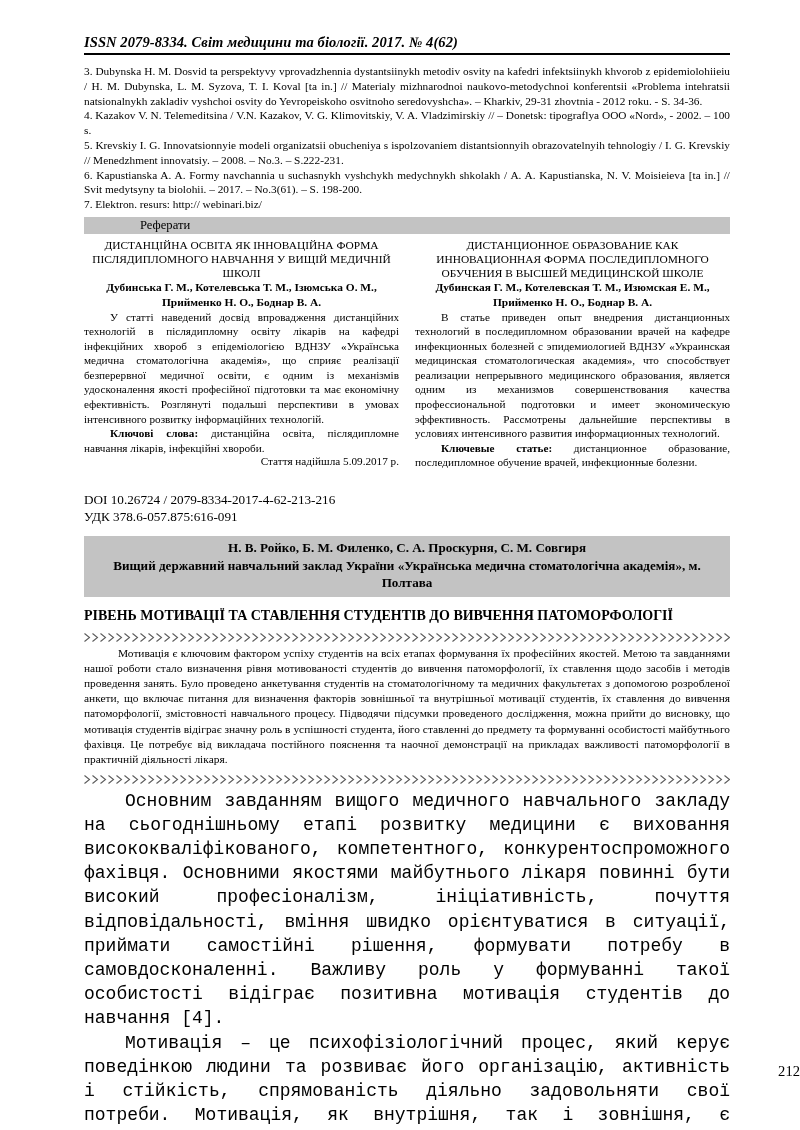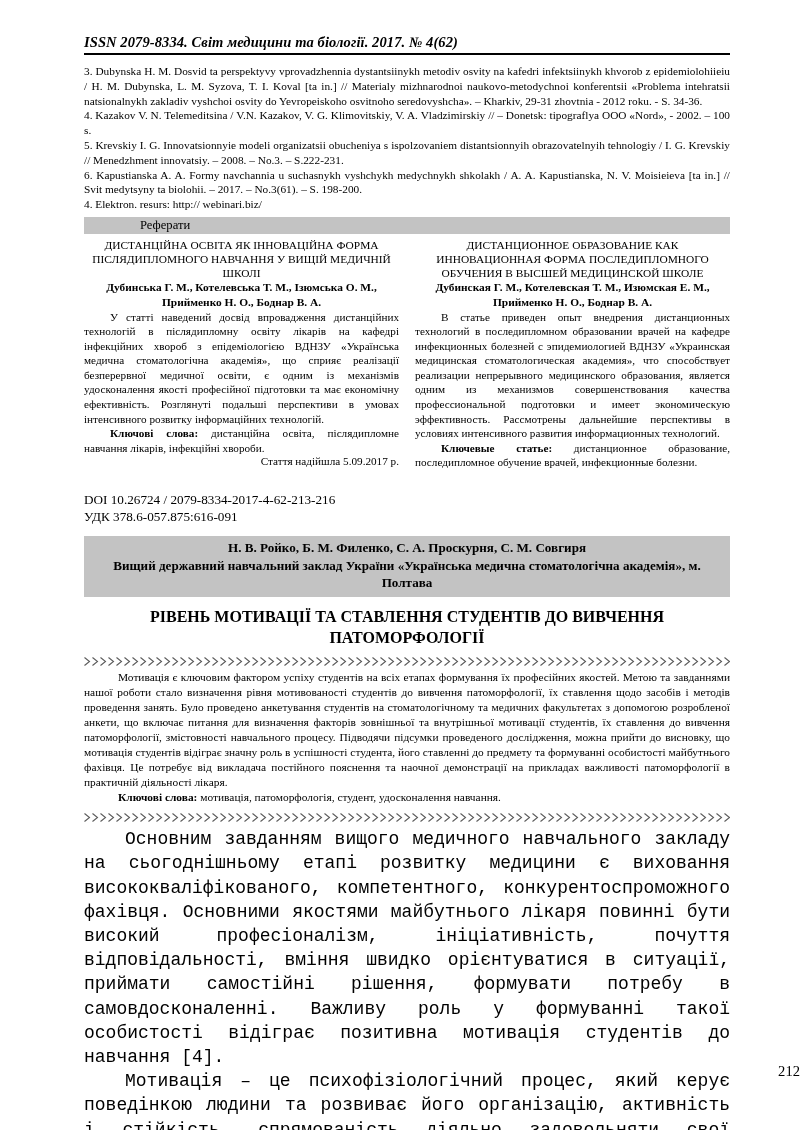--- a/index.html
+++ b/index.html
@@ -131,23 +131,22 @@
     padding: 3px 10px 5px 10px;
     text-align: center;
     font-weight: bold;
     font-size: 13.1px;
     line-height: 1.36;
   }
 
   
   .art-title {
     margin-top: 10px;
-    text-align: center;
-    font-weight: bold;
-    font-size: 16px;
+    font-weight: bold;
+    font-size: 14px;
     line-height: 1.30;
     text-transform: uppercase;
   }
 
   
   .chev-rule {
     height: 11px;
     margin: 7px 0 3px 0;
     overflow: hidden;
     color: #5a5a5a;
@@ -199,21 +198,21 @@
 
     <div class="runhead-rule">
       <div class="runhead">ISSN 2079-8334. Світ медицини та біології. 2017. № 4(62)</div>
     </div>
 
     <div class="refs">
       <p>3. Dubynska H. M. Dosvid ta perspektyvy vprovadzhennia dystantsiinykh metodiv osvity na kafedri infektsiinykh khvorob z epidemiolohiieiu / H. M. Dubynska, L. M. Syzova, T. I. Koval [ta in.] // Materialy mizhnarodnoi naukovo-metodychnoi konferentsii «Problema intehratsii natsionalnykh zakladiv vyshchoi osvity do Yevropeiskoho osvitnoho seredovyshcha». – Kharkiv, 29-31 zhovtnia - 2012 roku. - S. 34-36.</p>
       <p>4. Kazakov V. N. Telemeditsina / V.N. Kazakov, V. G. Klimovitskiy, V. A. Vladzimirskiy // – Donetsk: tipograflya ООО «Nord», - 2002. – 100 s.</p>
       <p>5. Krevskiy I. G. Innovatsionnyie modeli organizatsii obucheniya s ispolzovaniem distantsionnyih obrazovatelnyih tehnologiy / I. G. Krevskiy // Menedzhment innovatsiy. – 2008. – No.3. – S.222-231.</p>
       <p>6. Kapustianska A. A. Formy navchannia u suchasnykh vyshchykh medychnykh shkolakh / A. A. Kapustianska, N. V. Moisieieva [ta in.] // Svit medytsyny ta biolohii. – 2017. – No.3(61). – S. 198-200.</p>
-      <p>4. Elektron. resurs: http:// webinari.biz/</p>
+      <p>7. Elektron. resurs: http:// webinari.biz/</p>
     </div>
 
     <div class="band">
       <span class="band-label">Реферати</span>
     </div>
 
     <div class="abstracts">
 
       <div class="abs-col">
         <div class="abs-title">ДИСТАНЦІЙНА ОСВІТА ЯК ІННОВАЦІЙНА ФОРМА ПІСЛЯДИПЛОМНОГО НАВЧАННЯ У ВИЩІЙ МЕДИЧНІЙ ШКОЛІ</div>
@@ -254,21 +253,20 @@
           <pattern id="chev" x="0" y="0" width="8" height="11" patternUnits="userSpaceOnUse">
             <path d="M0.5 1.5 L5.5 5.5 L0.5 9.5" fill="none" stroke="currentColor" stroke-width="1.1"></path>
           </pattern>
         </defs>
         <rect x="0" y="0" width="646" height="11" fill="url(#chev)"></rect>
       </svg>
     </div>
 
     <div class="art-abs">
       <p>Мотивація є ключовим фактором успіху студентів на всіх етапах формування їх професійних якостей. Метою та завданнями нашої роботи стало визначення рівня мотивованості студентів до вивчення патоморфології, їх ставлення щодо засобів і методів проведення занять. Було проведено анкетування студентів на стоматологічному та медичних факультетах з допомогою розробленої анкети, що включає питання для визначення факторів зовнішньої та внутрішньої мотивації студентів, їх ставлення до вивчення патоморфології, змістовності навчального процесу. Підводячи підсумки проведеного дослідження, можна прийти до висновку, що мотивація студентів відіграє значну роль в успішності студента, його ставленні до предмету та формуванні особистості майбутнього фахівця. Це потребує від викладача постійного пояснення та наочної демонстрації на прикладах важливості патоморфології в практичній діяльності лікаря.</p>
-      <p class="kw"><b>Ключові слова:</b> <span>мотивація, патоморфологія, студент, удосконалення навчання.</span></p>
     </div>
 
     <div class="chev-rule">
       <svg width="646" height="11" viewBox="0 0 646 11" preserveAspectRatio="none" aria-hidden="true">
         <rect x="0" y="0" width="646" height="11" fill="url(#chev)"></rect>
       </svg>
     </div>
 
     <div class="body-text">
       <p>Основним завданням вищого медичного навчального закладу на сьогоднішньому етапі розвитку медицини є виховання висококваліфікованого, компетентного, конкурентоспроможного фахівця. Основними якостями майбутнього лікаря повинні бути високий професіоналізм, ініціативність, почуття відповідальності, вміння швидко орієнтуватися в ситуації, приймати самостійні рішення, формувати потребу в самовдосконаленні. Важливу роль у формуванні такої особистості відіграє позитивна мотивація студентів до навчання [4].</p>

